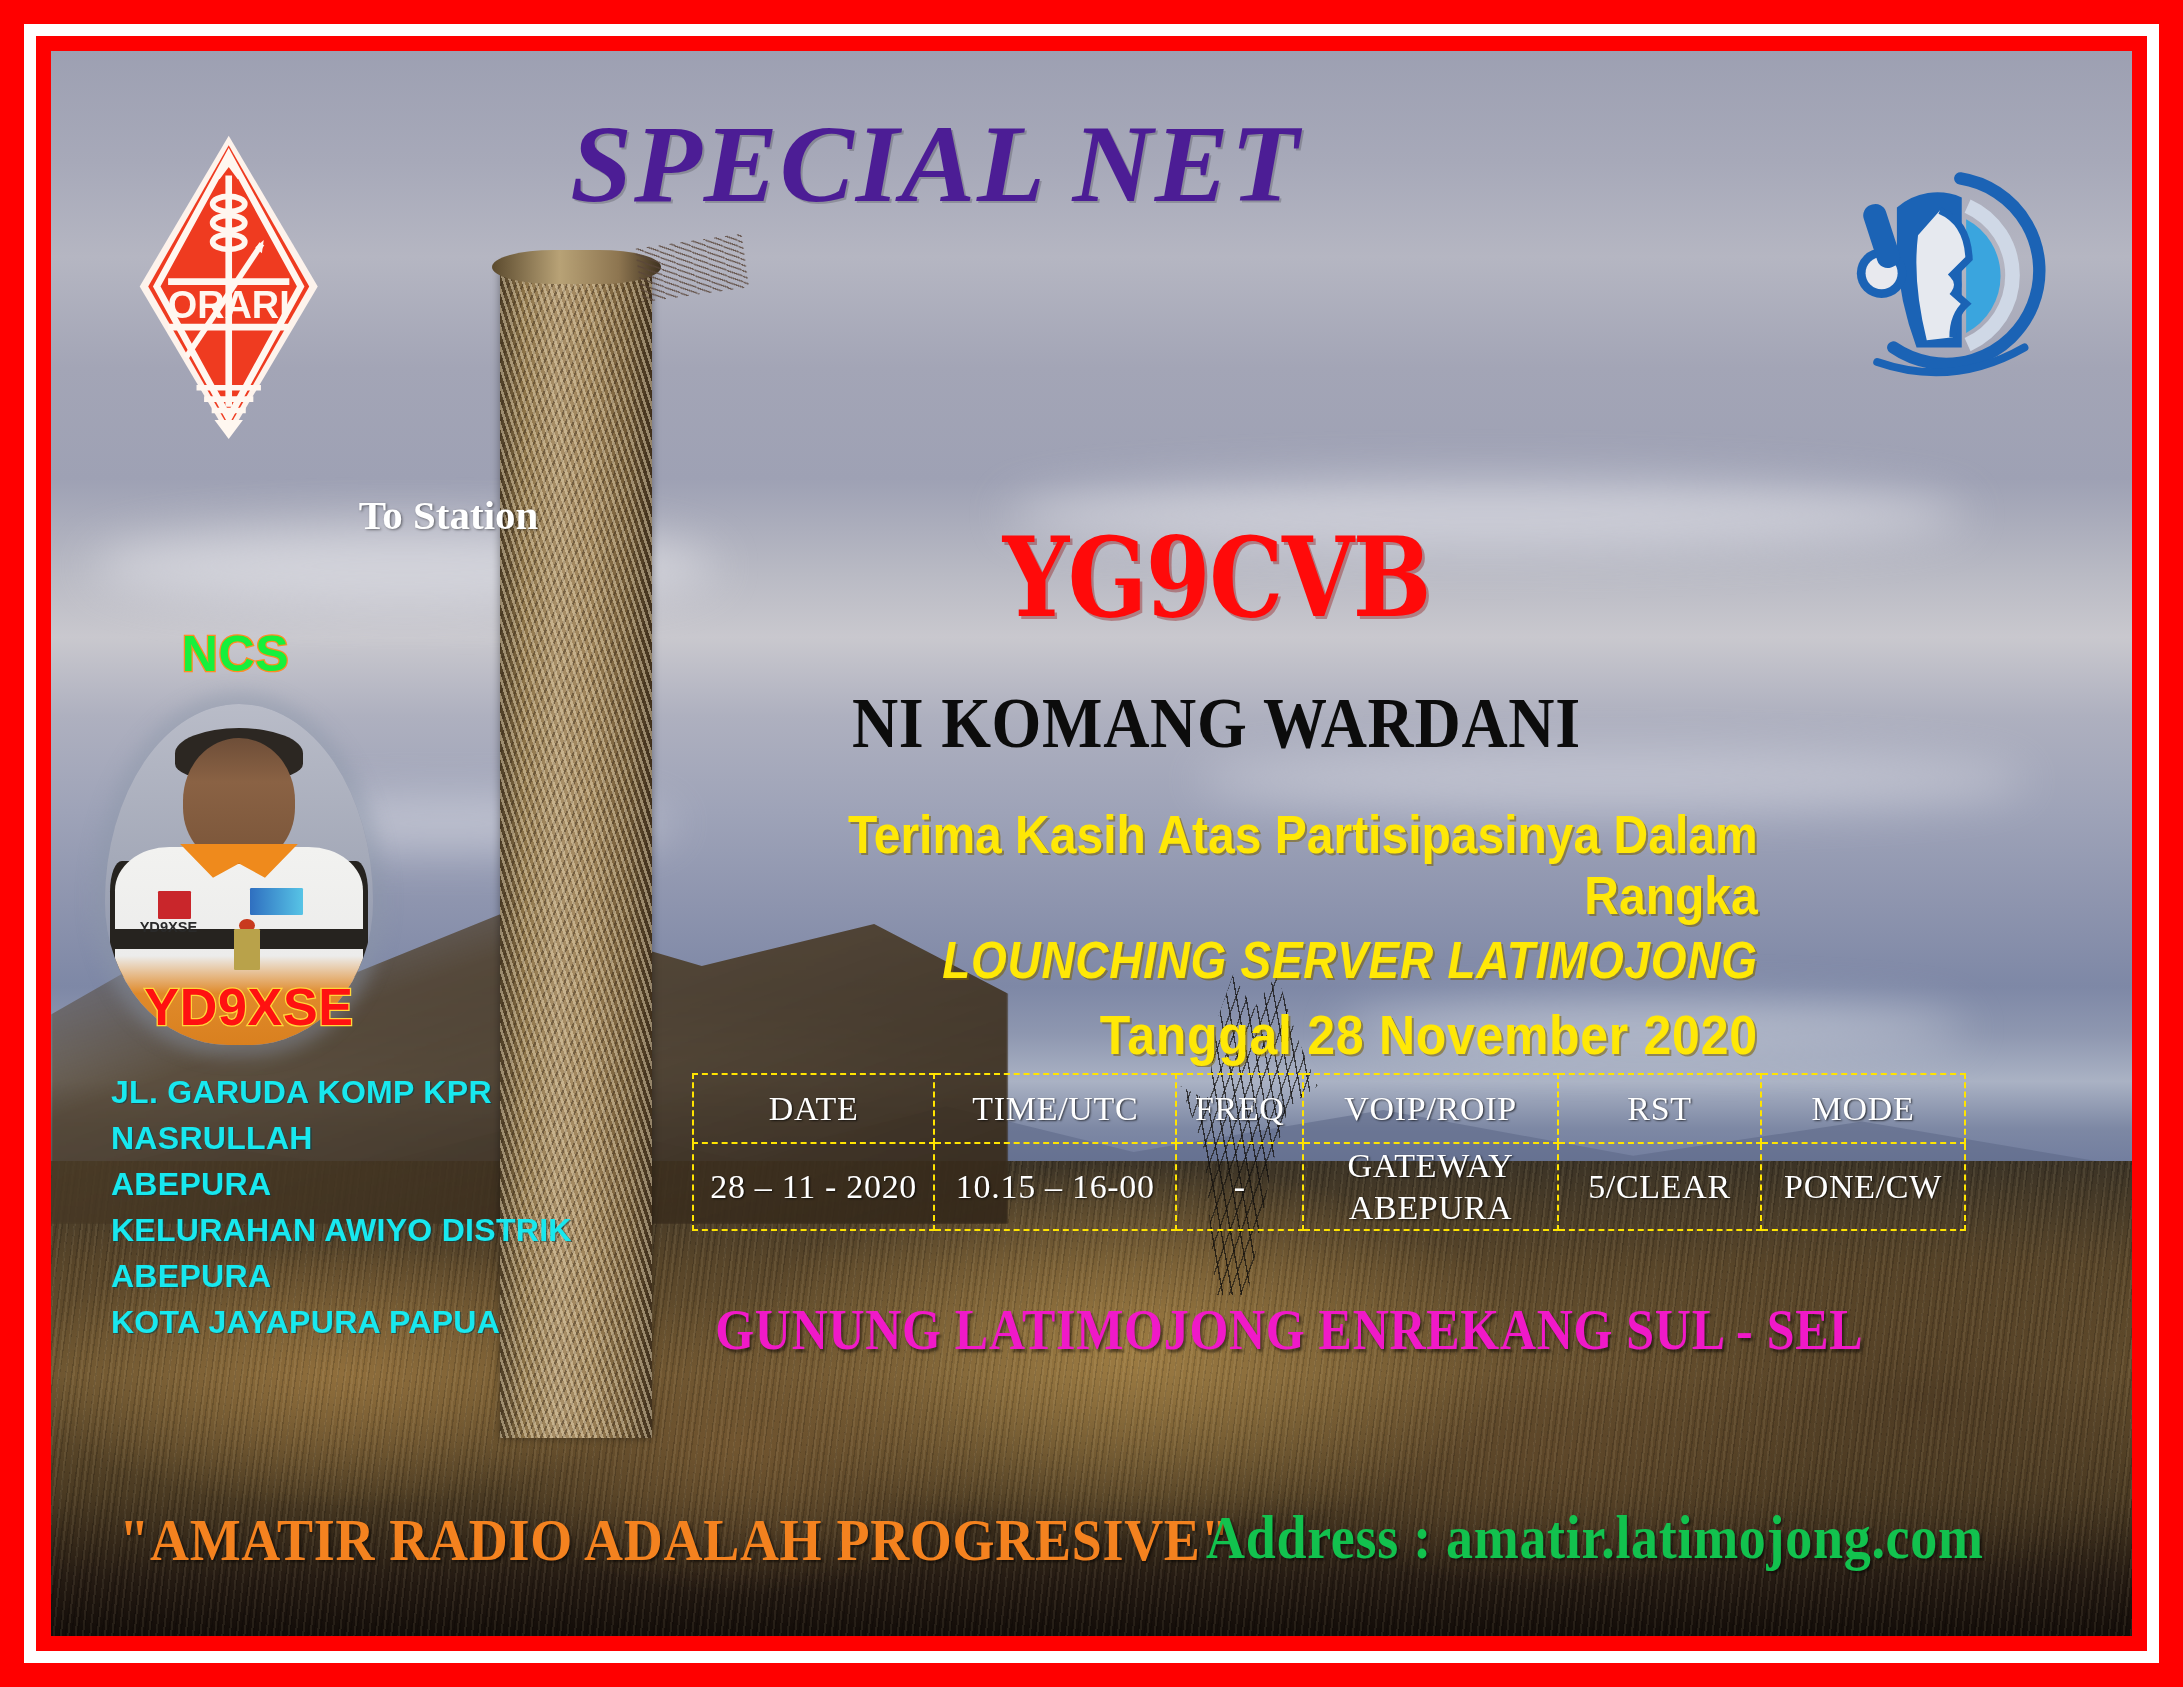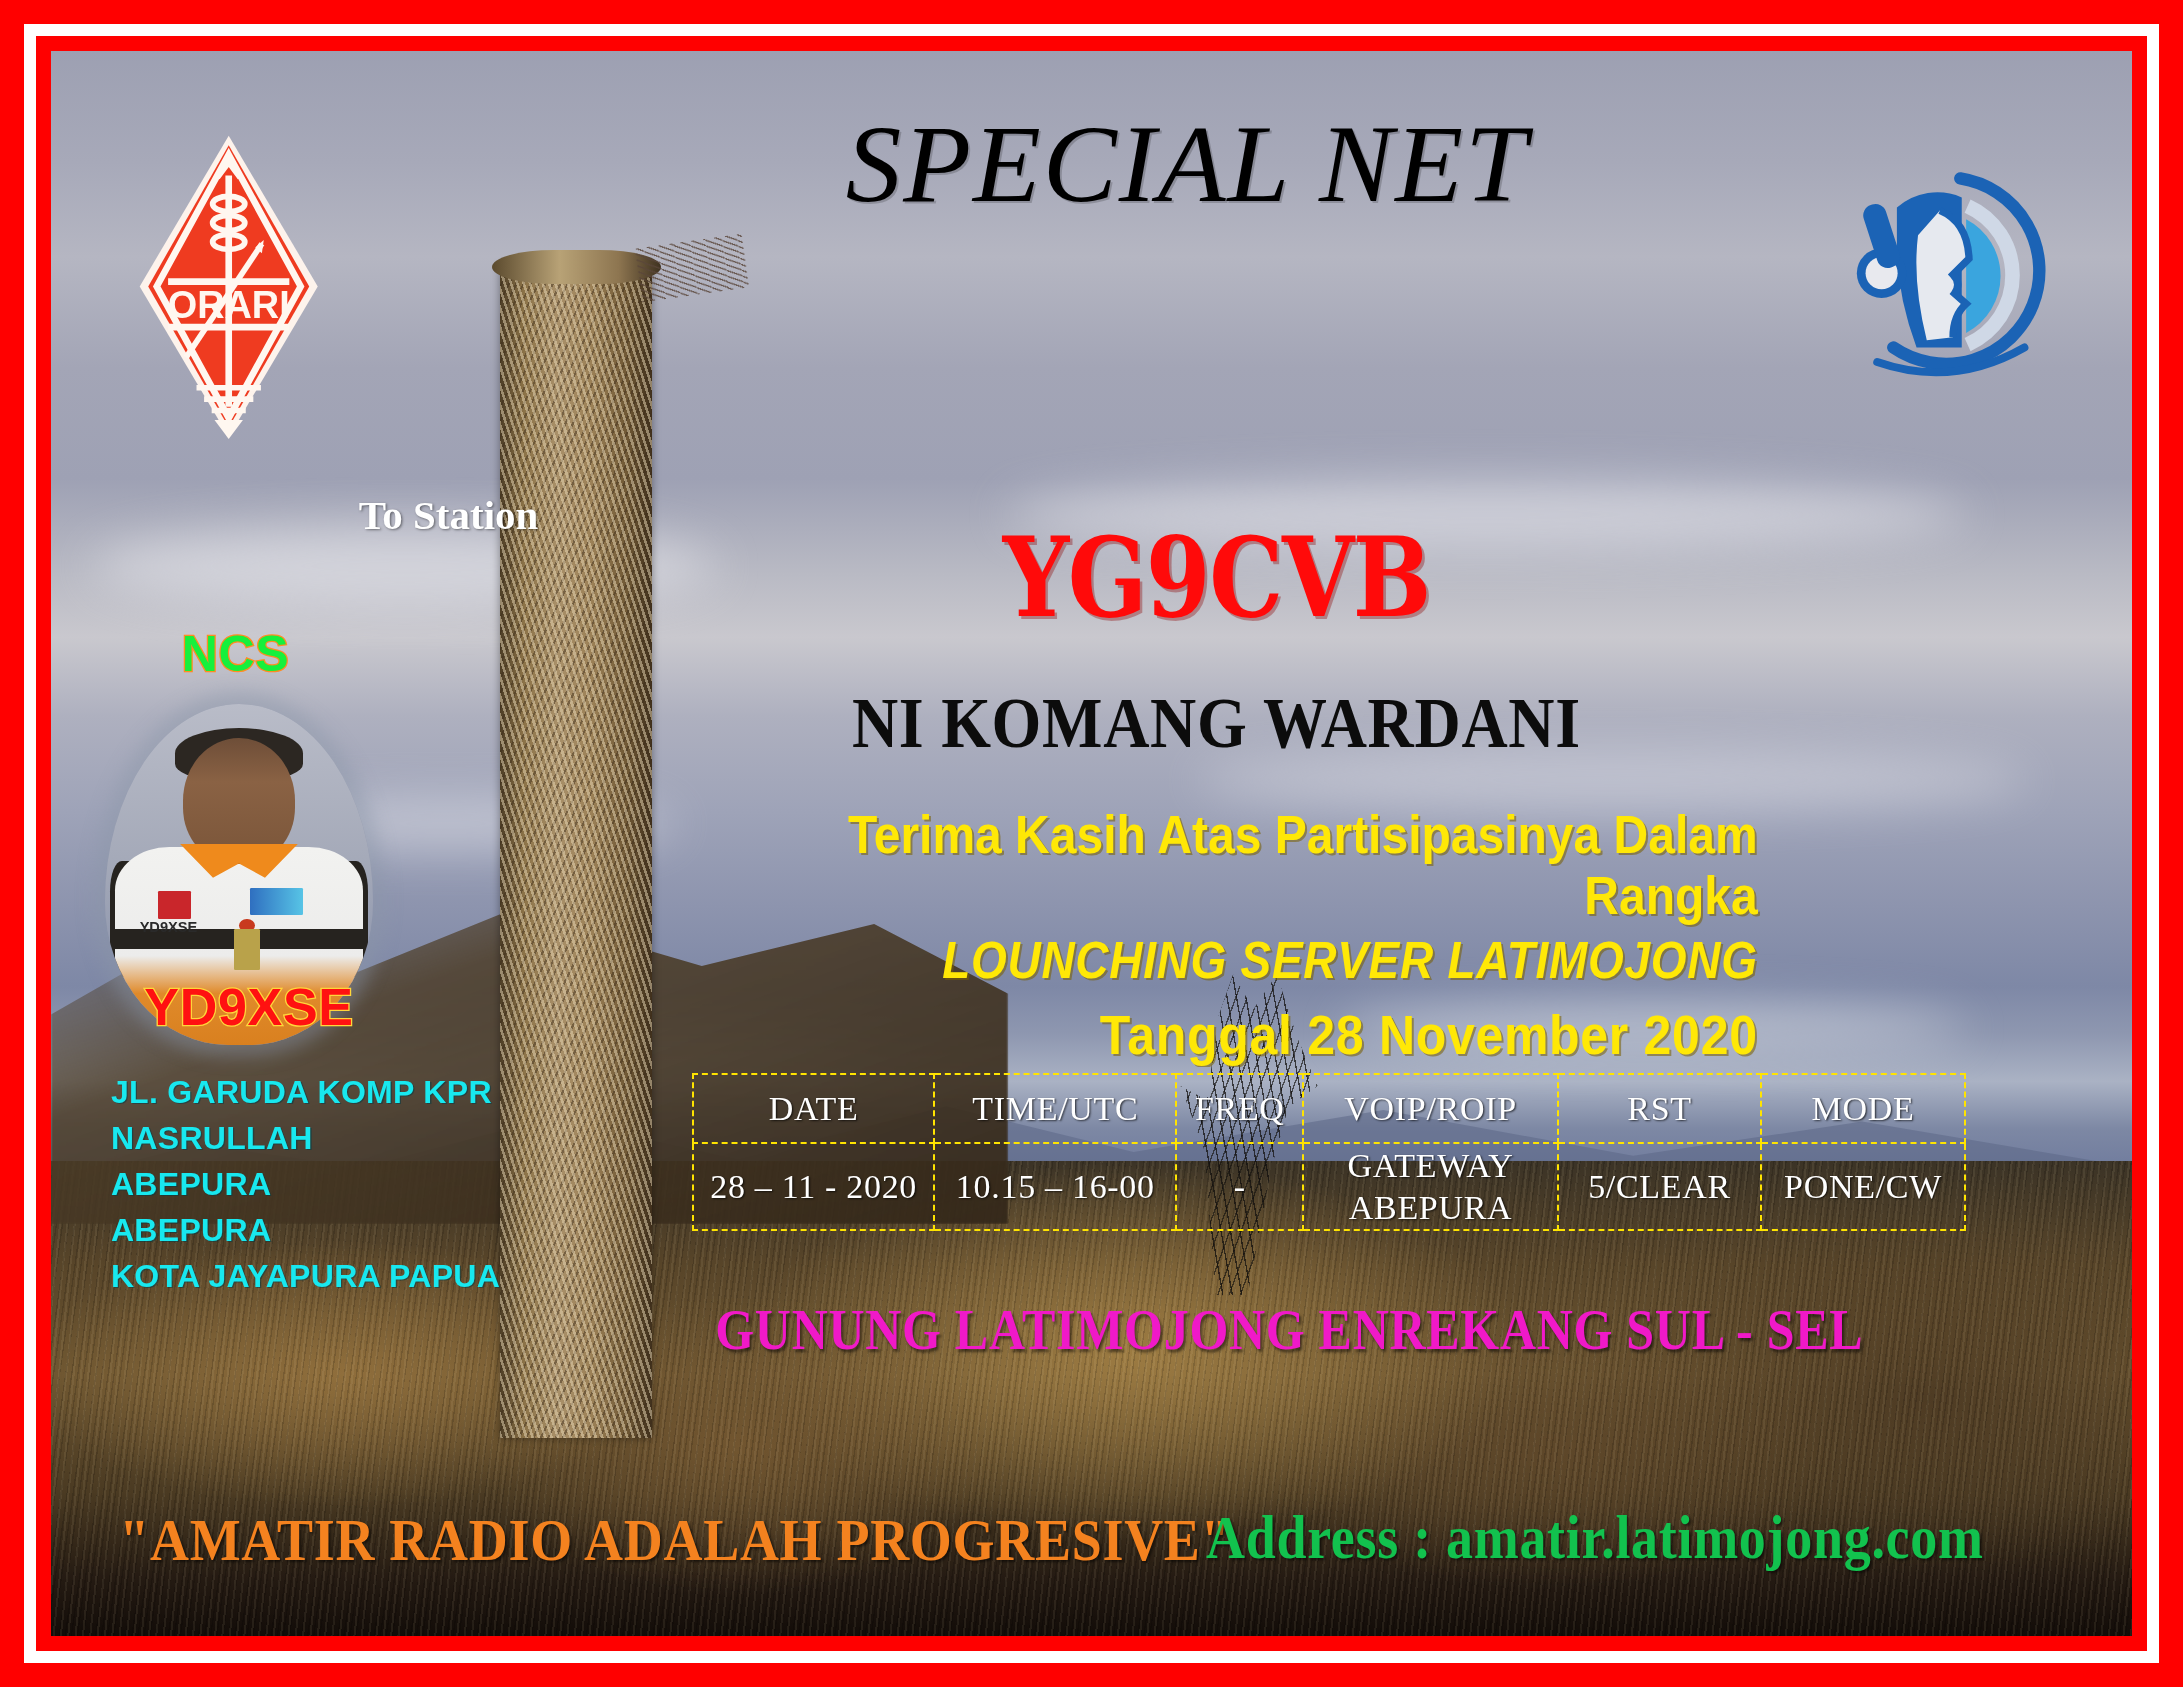--- a/index.html
+++ b/index.html
@@ -127,24 +127,24 @@
   .orari{position:absolute;left:4.0%;top:3.6%;width:9.1%;height:22.5%;}
   .orari svg{width:100%;height:100%;display:block;}
 
   
   .headset{position:absolute;right:3.0%;top:4.4%;width:10.5%;height:19.5%;}
   .headset svg{width:100%;height:100%;display:block;}
 
   
   .t-specialnet{
     position:absolute;left:14.0%;top:3.6%;width:57%;
-    text-align:right;
-    font-family:"Liberation Serif",serif;
-    font-size:111px;font-weight:normal;font-style:italic;
-    color:#000000;letter-spacing:2px;line-height:1;
+    text-align:center;
+    font-family:"Liberation Serif",serif;
+    font-size:111px;font-weight:bold;font-style:italic;
+    color:#4c1d95;letter-spacing:2px;line-height:1;
     text-shadow:2px 2px 0 rgba(0,0,0,.18);
   }
   .t-qsl{
     position:absolute;left:14.0%;top:9.2%;width:57%;
     text-align:center;
     font-family:"Liberation Serif",serif;
     font-size:83px;font-weight:bold;
     color:#2a2ef5;line-height:1.05;
     text-shadow:2px 2px 0 rgba(0,0,0,.16);
   }
@@ -415,20 +415,21 @@
          <div class="badge-top"></div>
          <div class="badge"></div>
          <div class="tag">YD9XSE</div>
        </div>
        <div class="yd-label">YD9XSE</div>
 
        <div class="address">
          <div>JL. GARUDA KOMP KPR</div>
          <div>NASRULLAH</div>
          <div>ABEPURA</div>
+         <div>KELURAHAN AWIYO DISTRIK</div>
          <div>ABEPURA</div>
          <div>KOTA JAYAPURA PAPUA</div>
        </div>
 
        <table class="qso-table">
          <thead>
            <tr>
              <th>DATE</th>
              <th>TIME/UTC</th>
              <th>FREQ</th>

